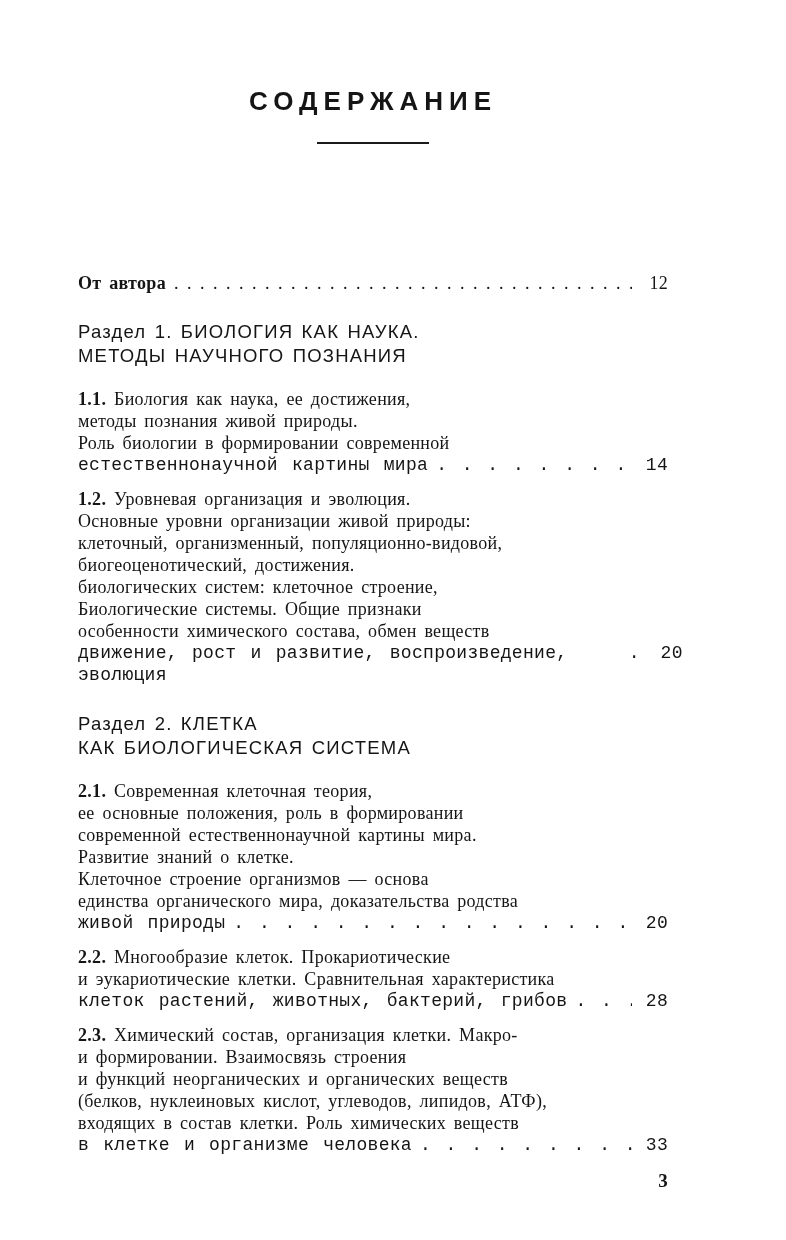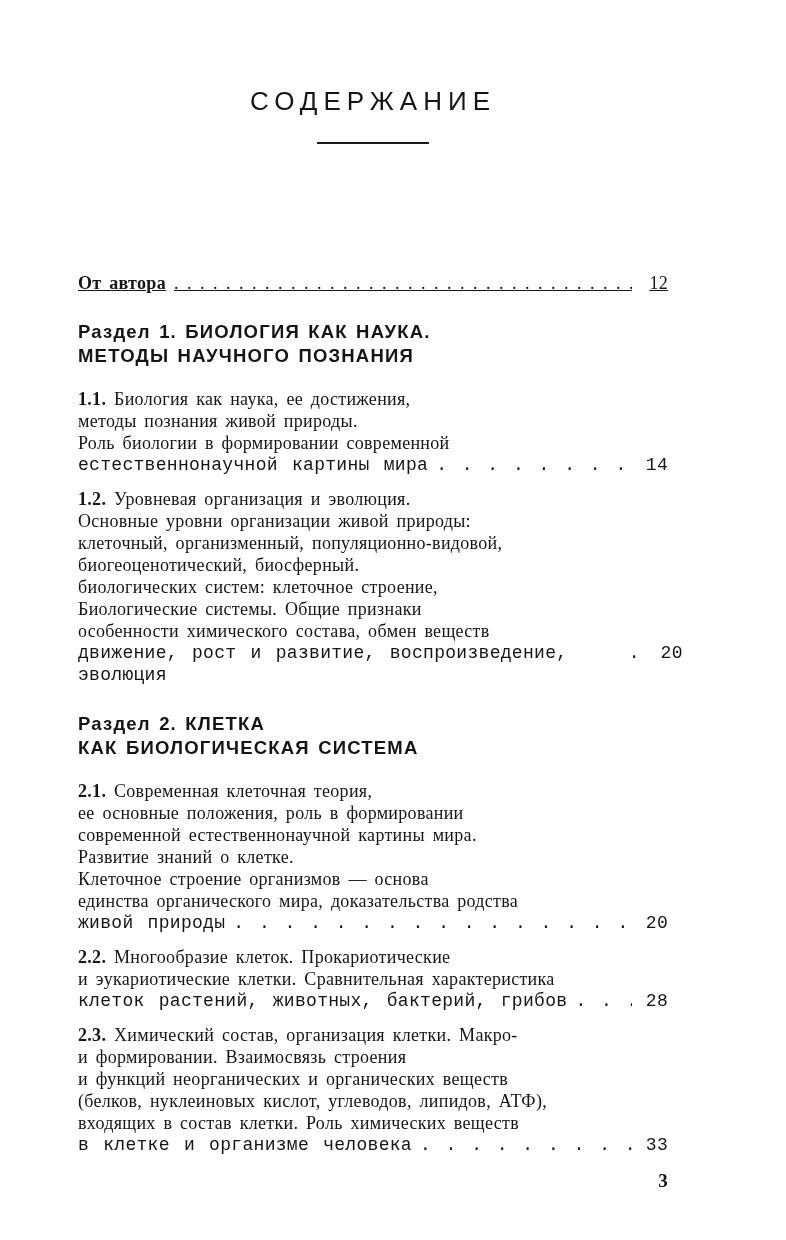--- a/index.html
+++ b/index.html
@@ -21,37 +21,36 @@
     flex-direction: column;
     font-family: "Liberation Serif", serif;
     font-size: 18px;
     line-height: 22px;
     color: #151515;
     letter-spacing: 0.3px;
     word-spacing: 3px;
   }
   .toc-title {
     font-family: "Liberation Sans", sans-serif;
-    font-weight: normal;
+    font-weight: bold;
     font-size: 26px;
     line-height: 30px;
     letter-spacing: 6px;
     text-align: center;
   }
   .title-rule {
     width: 112px;
     height: 2px;
     background: #1a1a1a;
     margin: 26px auto 0 auto;
   }
   .entry-simple {
     margin-top: 128px;
     display: flex;
     align-items: baseline;
-    text-decoration: underline;
   }
   .b { font-weight: bold; }
   .leader {
     flex: 1;
     overflow: hidden;
     white-space: nowrap;
     margin: 0 10px 0 8px;
     min-width: 18px;
   }
   .leader::after {
@@ -59,21 +58,21 @@
     letter-spacing: 2px;
     word-spacing: 0;
   }
   .pg {
     min-width: 26px;
     text-align: right;
     flex: none;
   }
   .section-heading {
     font-family: "Liberation Sans", sans-serif;
-    font-weight: bold;
+    font-weight: normal;
     font-size: 18.5px;
     line-height: 24px;
     letter-spacing: 1.2px;
     word-spacing: 2px;
     margin: 26px 0 8px 0;
   }
   .item { margin: 12px 0 0 0; }
   .item .line { min-height: 22px; }
   .line.last {
     display: flex;
@@ -121,21 +120,21 @@
     </div>
   </div>
 
   <div class="item">
     <div class="line">
       <span class="b">1.2.</span>
       <span>Уровневая организация и эволюция.</span>
     </div>
     <div class="line">Основные уровни организации живой природы:</div>
     <div class="line">клеточный, организменный, популяционно-видовой,</div>
-    <div class="line">биогеоценотический, биосферный.</div>
+    <div class="line">биогеоценотический, достижения.</div>
     <div class="line">биологических систем: клеточное строение,</div>
     <div class="line">Биологические системы. Общие признаки</div>
     <div class="line">особенности химического состава, обмен веществ</div>
     <div class="line last">
       <span class="txt">движение, рост и развитие, воспроизведение, эволюция</span>
       <span class="leader"></span>
       <span class="pg">20</span>
     </div>
   </div>
 

